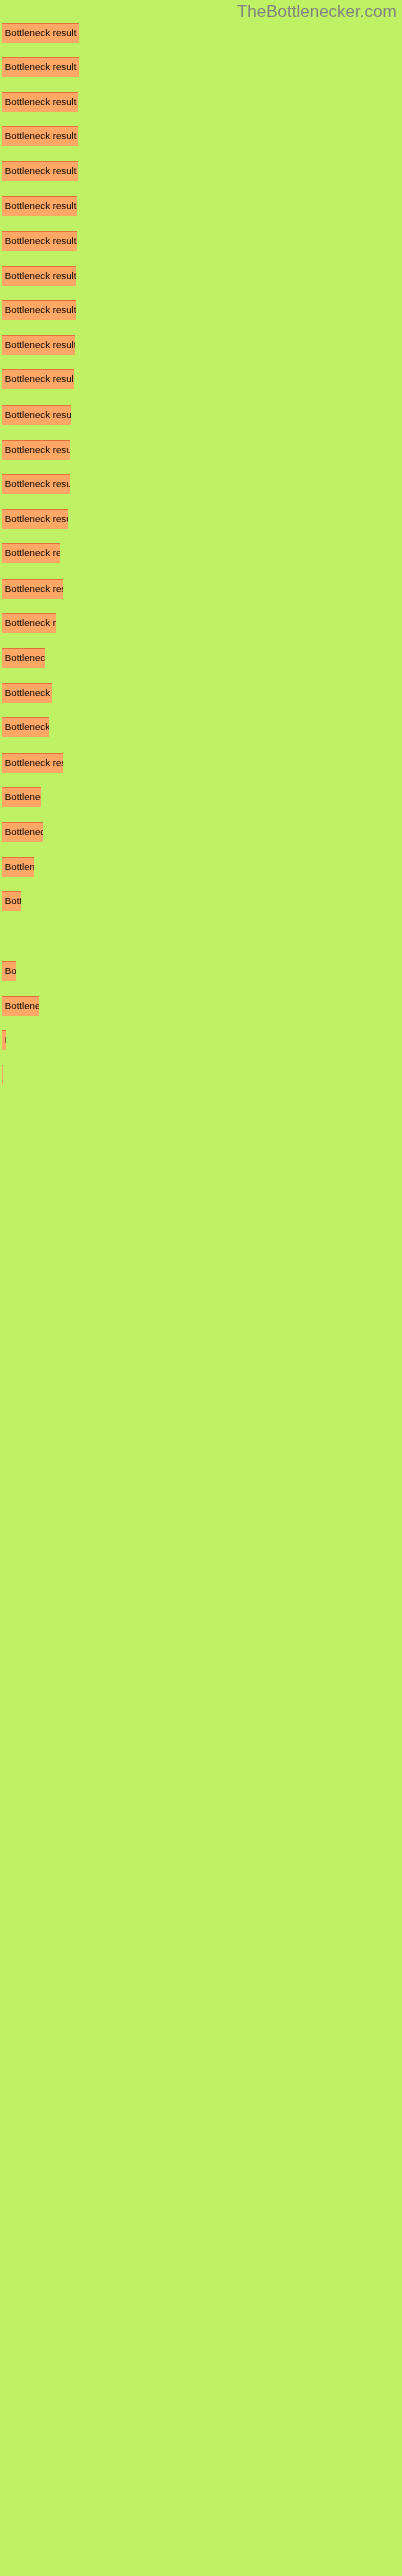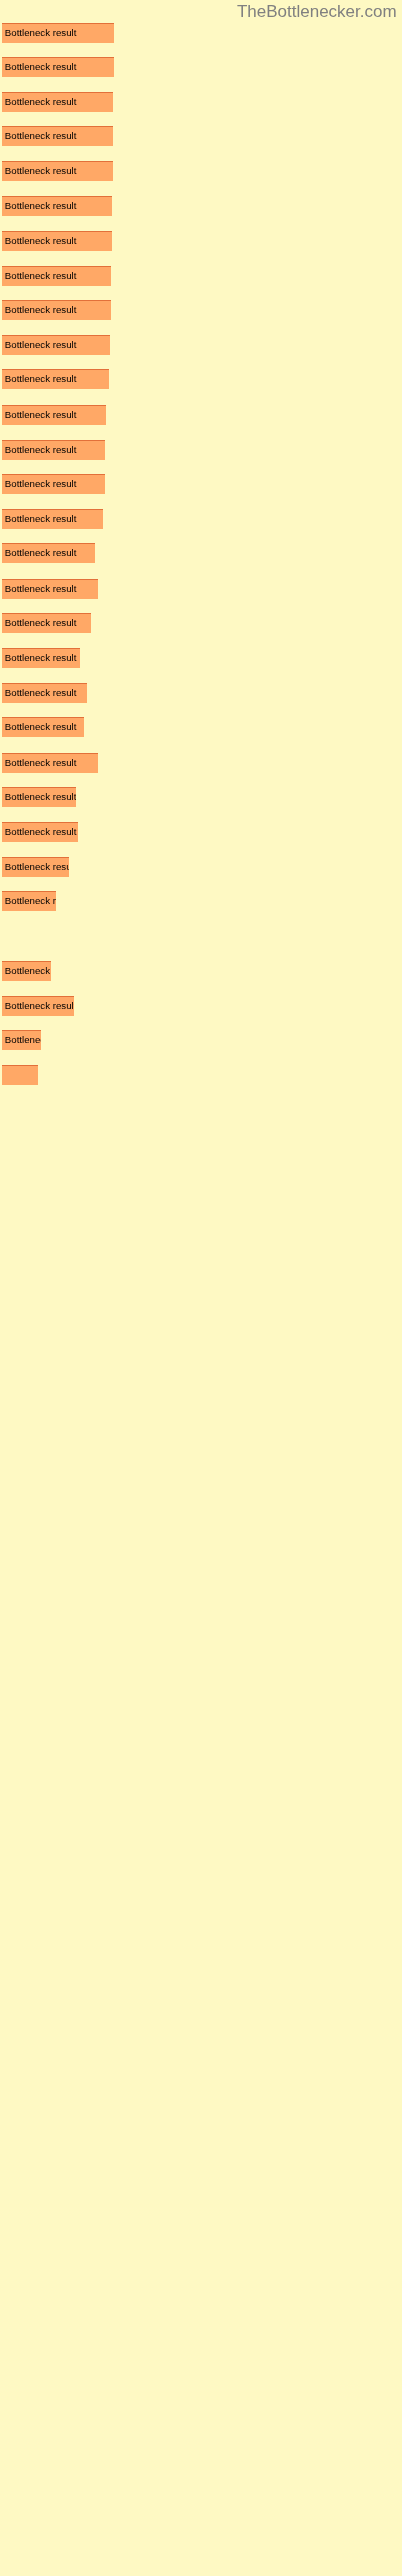--- a/index.html
+++ b/index.html
@@ -13,21 +13,21 @@
     position: relative;
     overflow: hidden;
     font-family: "Liberation Sans", sans-serif;
   }
   #chart-root {
     position: absolute;
     left: 0;
     top: 0;
     width: 403px;
     height: 2576px;
-    background: #fef9c3;
+    background: #bef264;
     text-decoration: underline;
   }
   #site-title {
     position: absolute;
     right: 6.4px;
     top: 1.6px;
     color: #808080;
     font-family: "Liberation Sans", sans-serif;
     font-size: 17px;
     line-height: 20px;
@@ -50,21 +50,20 @@
   .bar {
     position: absolute;
     left: 1.6px;
     top: 0;
     height: 19.3px;
     background: #FFA866;
     border-top: 1.6px solid #E2703A;
     box-sizing: content-box;
     overflow: hidden;
     white-space: nowrap;
-    padding-left: 35px;
   }
   .bar-label {
     position: absolute;
     left: 3.2px;
     top: 2.4px;
     font-family: "Liberation Sans", sans-serif;
     font-size: 9.7px;
     line-height: 14.5px;
     color: #000000;
     white-space: nowrap;

